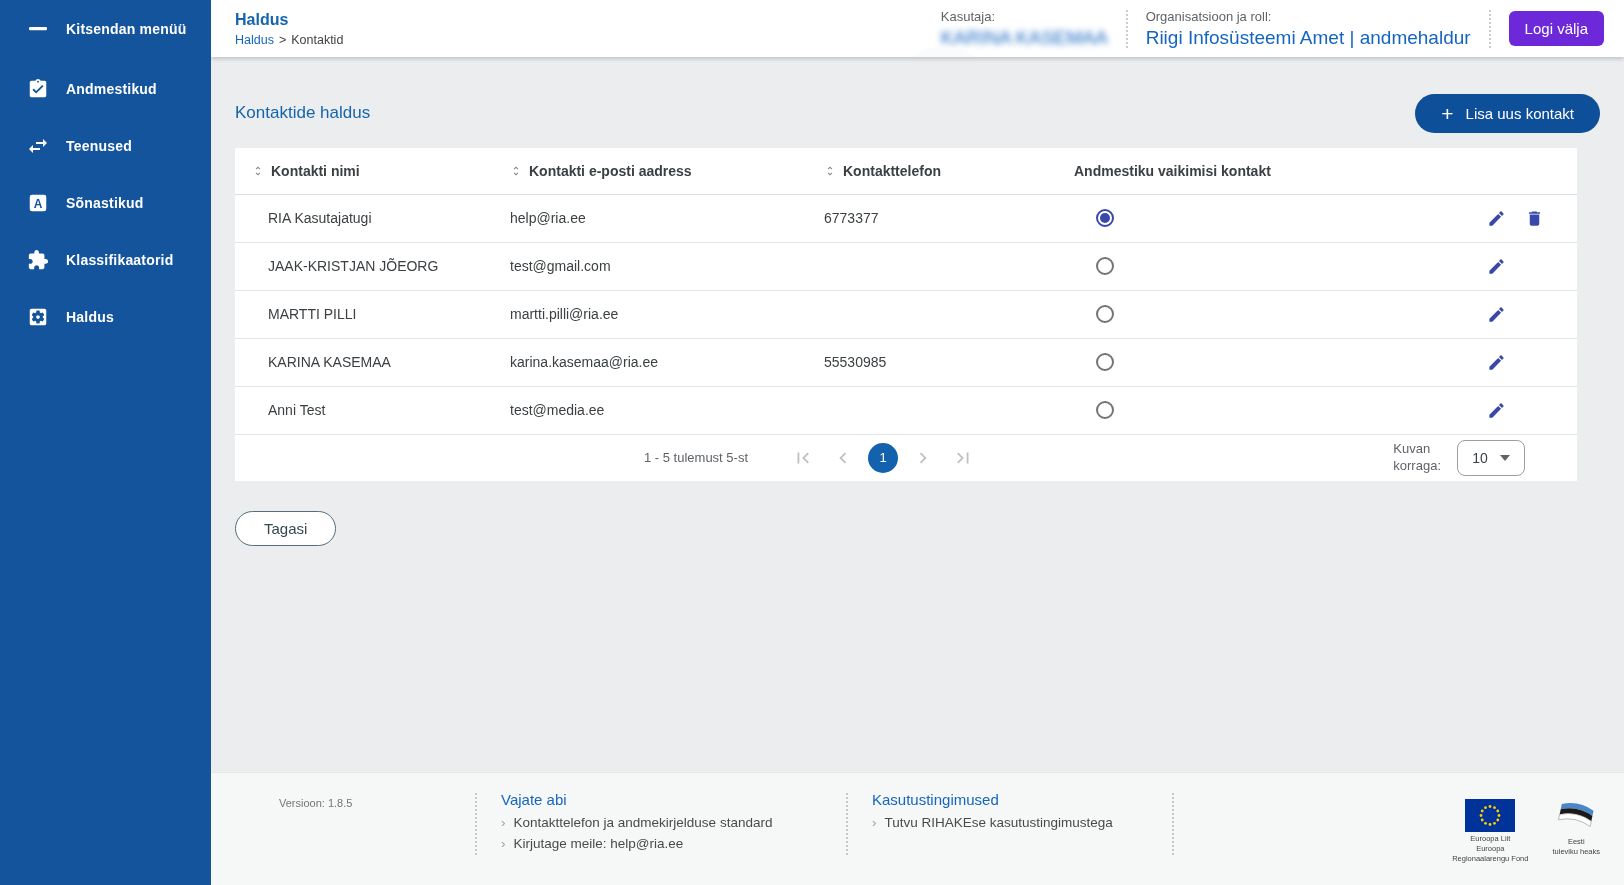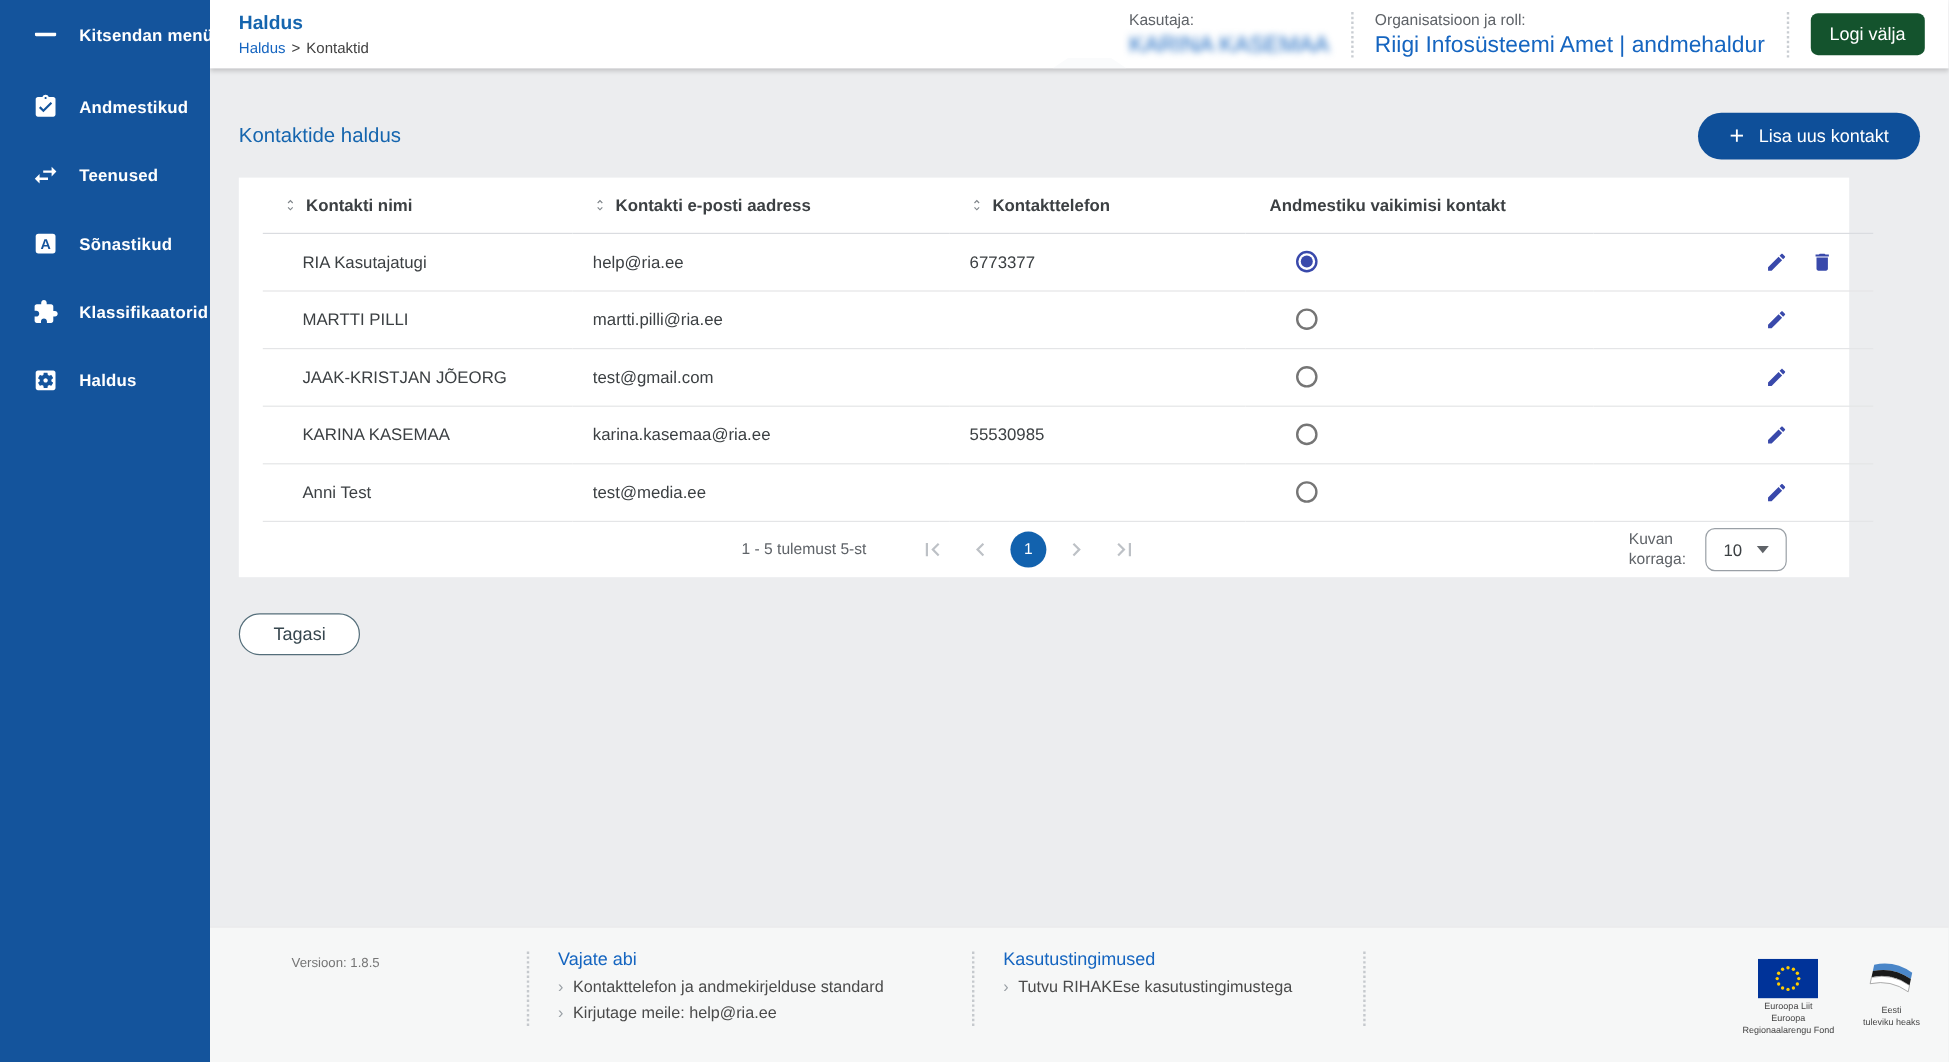--- a/index.html
+++ b/index.html
@@ -1,21 +1,21 @@
 <!DOCTYPE html>
 <html><head>
 <meta charset="utf-8">
 <style>
   * { margin:0; padding:0; box-sizing:border-box; }
   html,body { width:1624px; height:885px; overflow:hidden;
     font-family:"Liberation Sans", sans-serif; background:#ECEDEF; }
   .app { display:flex; width:100%; height:100%; }
 
   
-  .sidebar { width:175px; background:#14549C; color:#fff; flex-shrink:0; padding-top:10px; z-index:5; }
+  .sidebar { width:211px; background:#14549C; color:#fff; flex-shrink:0; padding-top:10px; z-index:5; }
   .side-item { display:flex; align-items:center; gap:16px; height:57px; padding:0 0 0 26px; cursor:pointer; }
   .side-item .ic { width:24px; height:24px; display:flex; align-items:center; justify-content:center; flex-shrink:0; }
   .side-item .lbl { font-size:14px; font-weight:600; letter-spacing:.2px; white-space:nowrap; }
   .side-item.collapse-item { height:38px; margin-bottom:12px; }
 
   
   .rightcol { flex:1; display:flex; flex-direction:column; min-width:0; }
 
   
   .topbar { height:57px; background:#fff; display:flex; align-items:center;
@@ -23,35 +23,35 @@
   .tb-left { display:flex; flex-direction:column; gap:4px; }
   .page-title { color:#1565AE; font-size:16px; font-weight:600; }
   .crumbs { font-size:12.5px; color:#424242; display:flex; gap:5px; }
   .crumbs .crumb-link { color:#1565C0; cursor:pointer; }
   .tb-right { margin-left:auto; display:flex; align-items:center; gap:18px; }
   .id-block { display:flex; flex-direction:column; gap:3px; font-size:13px; }
   .id-block .id-label { color:#5F6368; }
   .id-block .id-value { color:#1565C0; font-size:19px; }
   .blurred { filter:blur(3px); }
   .vdot { width:0; height:38px; border-left:2px dotted #C9CDD2; }
-  .logout-btn { background:#14532d; color:#fff; border:none; font-family:inherit;
+  .logout-btn { background:#6d28d9; color:#fff; border:none; font-family:inherit;
     font-size:15px; padding:9px 16px; border-radius:6px; cursor:pointer; }
   .notch { position:absolute; left:702px; bottom:0; width:62px; height:9px; background:#FAFBFC;
     clip-path:polygon(22% 0, 78% 0, 100% 100%, 0 100%); }
 
   
   .main { flex:1; padding:36px 24px 0 24px; overflow:hidden; }
   .section-row { display:flex; align-items:center; justify-content:space-between; height:40px; }
   .section-title { color:#1565AE; font-size:17px; }
   .add-btn { display:flex; align-items:center; gap:12px; background:#0E4F99; color:#fff; border:none;
     font-family:inherit; font-size:15px; height:39px; padding:0 26px; border-radius:20px; cursor:pointer; }
   .add-btn .plus { font-size:21px; font-weight:400; line-height:1; }
 
   
-  .card { background:#fff; margin-top:15px; width:1342px;padding-left:20px; }
+  .card { background:#fff; margin-top:15px; width:1342px; }
   table { border-collapse:collapse; width:100%; table-layout:fixed; font-size:14px; color:#3C4043; }
   col.c-name{width:258px} col.c-mail{width:314px} col.c-phone{width:247px} col.c-def{width:290px} col.c-act{width:233px}
   th { text-align:left; font-weight:700; height:46px; padding-left:17px; border-bottom:1px solid #DADCE0; cursor:pointer; }
   th .th-inner { display:flex; align-items:center; gap:7px; }
   th.no-sort { cursor:default; }
   td { height:47px; padding-left:17px; border-bottom:1px solid #E4E5E7; }
   td.name-cell { padding-left:33px; }
   th.def-col, td.def-cell { padding-left:20px; }
   .radio { width:18px; height:18px; border-radius:50%; border:2px solid #757575; margin-left:22px; cursor:pointer; position:relative; }
   .radio.checked { border-color:#3949AB; }
@@ -260,40 +260,40 @@
                     </button>
                 <button class="icon-btn">
                       <svg width="19" height="19" viewBox="0 0 24 24">
                         <path fill="#3949AB" d="M6 19c0 1.1.9 2 2 2h8c1.1 0 2-.9 2-2V7H6v12zM19 4h-3.5l-1-1h-5l-1 1H5v2h14V4z"></path>
                       </svg>
                     </button>
               </div>
                 </td>
             </tr>
             <tr>
-              <td class="name-cell">MARTTI PILLI</td>
-              <td>martti.pilli@ria.ee</td>
+              <td class="name-cell">JAAK-KRISTJAN JÕEORG</td>
+              <td>test@gmail.com</td>
               <td></td>
               <td class="def-cell">
                   <div class="radio"></div>
                 </td>
               <td class="actions-td">
                   <div class="act-cell">
                 <button class="icon-btn">
                       <svg width="19" height="19" viewBox="0 0 24 24">
                         <path fill="#3949AB" d="M3 17.25V21h3.75L17.81 9.94l-3.75-3.75L3 17.25zM20.71 7.04c.39-.39.39-1.02 0-1.41l-2.34-2.34c-.39-.39-1.02-.39-1.41 0l-1.83 1.83 3.75 3.75 1.83-1.83z"></path>
                       </svg>
                     </button>
                 <span class="icon-slot"></span>
               </div>
                 </td>
             </tr>
             <tr>
-              <td class="name-cell">JAAK-KRISTJAN JÕEORG</td>
-              <td>test@gmail.com</td>
+              <td class="name-cell">MARTTI PILLI</td>
+              <td>martti.pilli@ria.ee</td>
               <td></td>
               <td class="def-cell">
                   <div class="radio"></div>
                 </td>
               <td class="actions-td">
                   <div class="act-cell">
                 <button class="icon-btn">
                       <svg width="19" height="19" viewBox="0 0 24 24">
                         <path fill="#3949AB" d="M3 17.25V21h3.75L17.81 9.94l-3.75-3.75L3 17.25zM20.71 7.04c.39-.39.39-1.02 0-1.41l-2.34-2.34c-.39-.39-1.02-.39-1.41 0l-1.83 1.83 3.75 3.75 1.83-1.83z"></path>
                       </svg>

